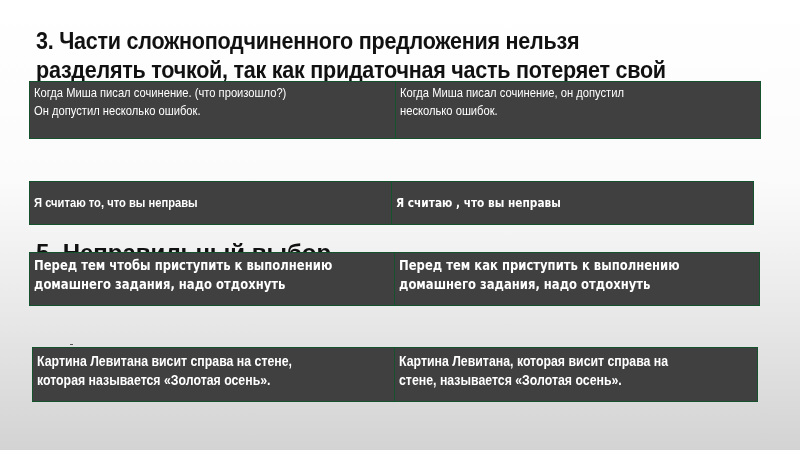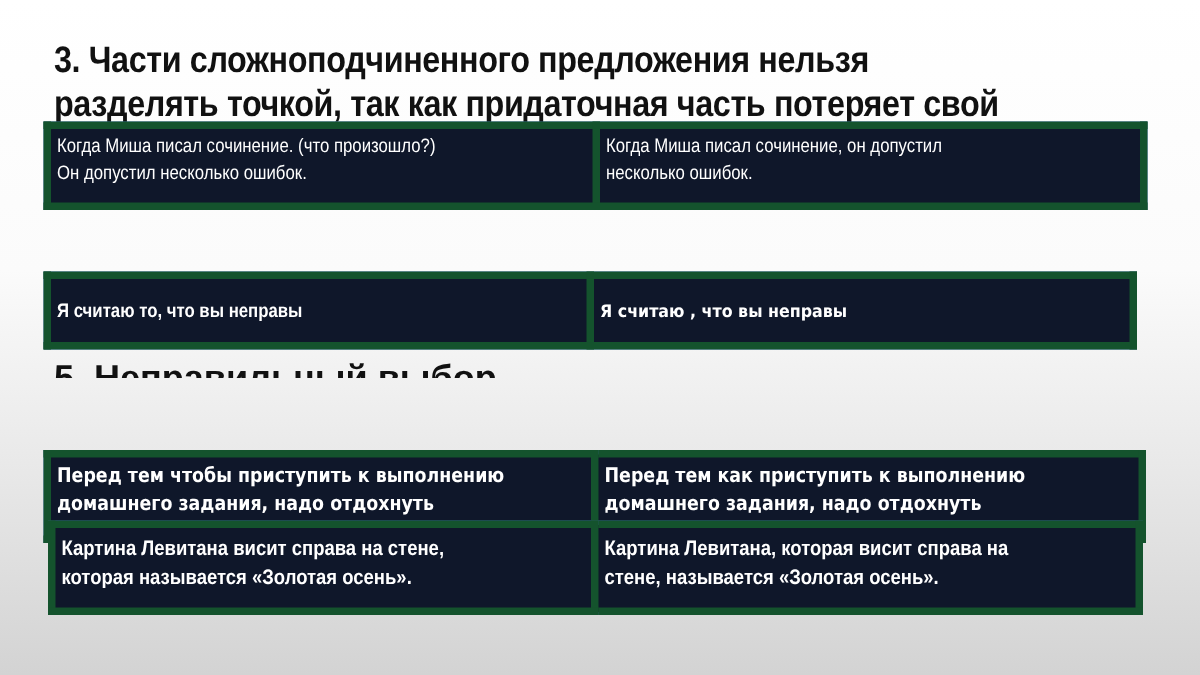--- a/index.html
+++ b/index.html
@@ -21,32 +21,32 @@
       font-weight: bold; font-size: 24px; line-height: 29px; color: #111;
     }
     .stray-mark {
       position: absolute; left: 70px; top: 344px; width: 3px; height: 1px; background: #555;
     }
     table.cmp {
       position: absolute; border-collapse: collapse; table-layout: fixed;
       background: #4472c4;
     }
     table.cmp td {
-      background: #0f172a; color: #fff; vertical-align: top;
-      border: 5px solid #14532d; padding: 11px 4px;
+      background: #404040; color: #fff; vertical-align: top;
+      border: 1px solid #14532d; padding: 11px 4px;
     }
     #t1 { left: 29px; top: 81px; width: 731px; height: 58px; }
     #t1 td { font-size: 13px; line-height: 18px; padding-top: 2px;
       font-family: "Liberation Sans", sans-serif; font-stretch: condensed; }
     #t1 .c { display:inline-block; transform: scaleX(0.86); transform-origin: left top; white-space: nowrap; }
     #t2 { left: 29px; top: 181px; width: 724px; height: 16px; }
     #t2 td { font-size: 13px; font-weight: bold; line-height: 20px; }
     #t2 .c1 { display:inline-block; transform: scaleX(0.86); transform-origin: left top; white-space: nowrap; }
     #t2 .c2 { display:inline-block; font-family: "DejaVu Sans", sans-serif; font-size: 11.5px; transform: scaleX(0.92); transform-origin: left top; white-space: nowrap; }
-    #t3 { left: 29px; top: 252px; width: 730px; height: 32px; margin-top: 48px; }
+    #t3 { left: 29px; top: 252px; width: 730px; height: 32px; }
     #t3 td { font-size: 13.5px; font-weight: bold; line-height: 19px; padding-top: 3px; font-family: "DejaVu Sans", sans-serif; }
     #t3 .c { display:inline-block; transform: scaleX(0.86); transform-origin: left top; white-space: nowrap; }
     #t4 { left: 32px; top: 347px; width: 725px; height: 40px; }
     #t4 td { font-size: 14px; font-weight: bold; line-height: 19px; padding-top: 4px; }
     #t4 .c { display:inline-block; transform: scaleX(0.88); transform-origin: left top; white-space: nowrap; }
     .line { display: block; }
   </style>
 </head>
 <body>
 

